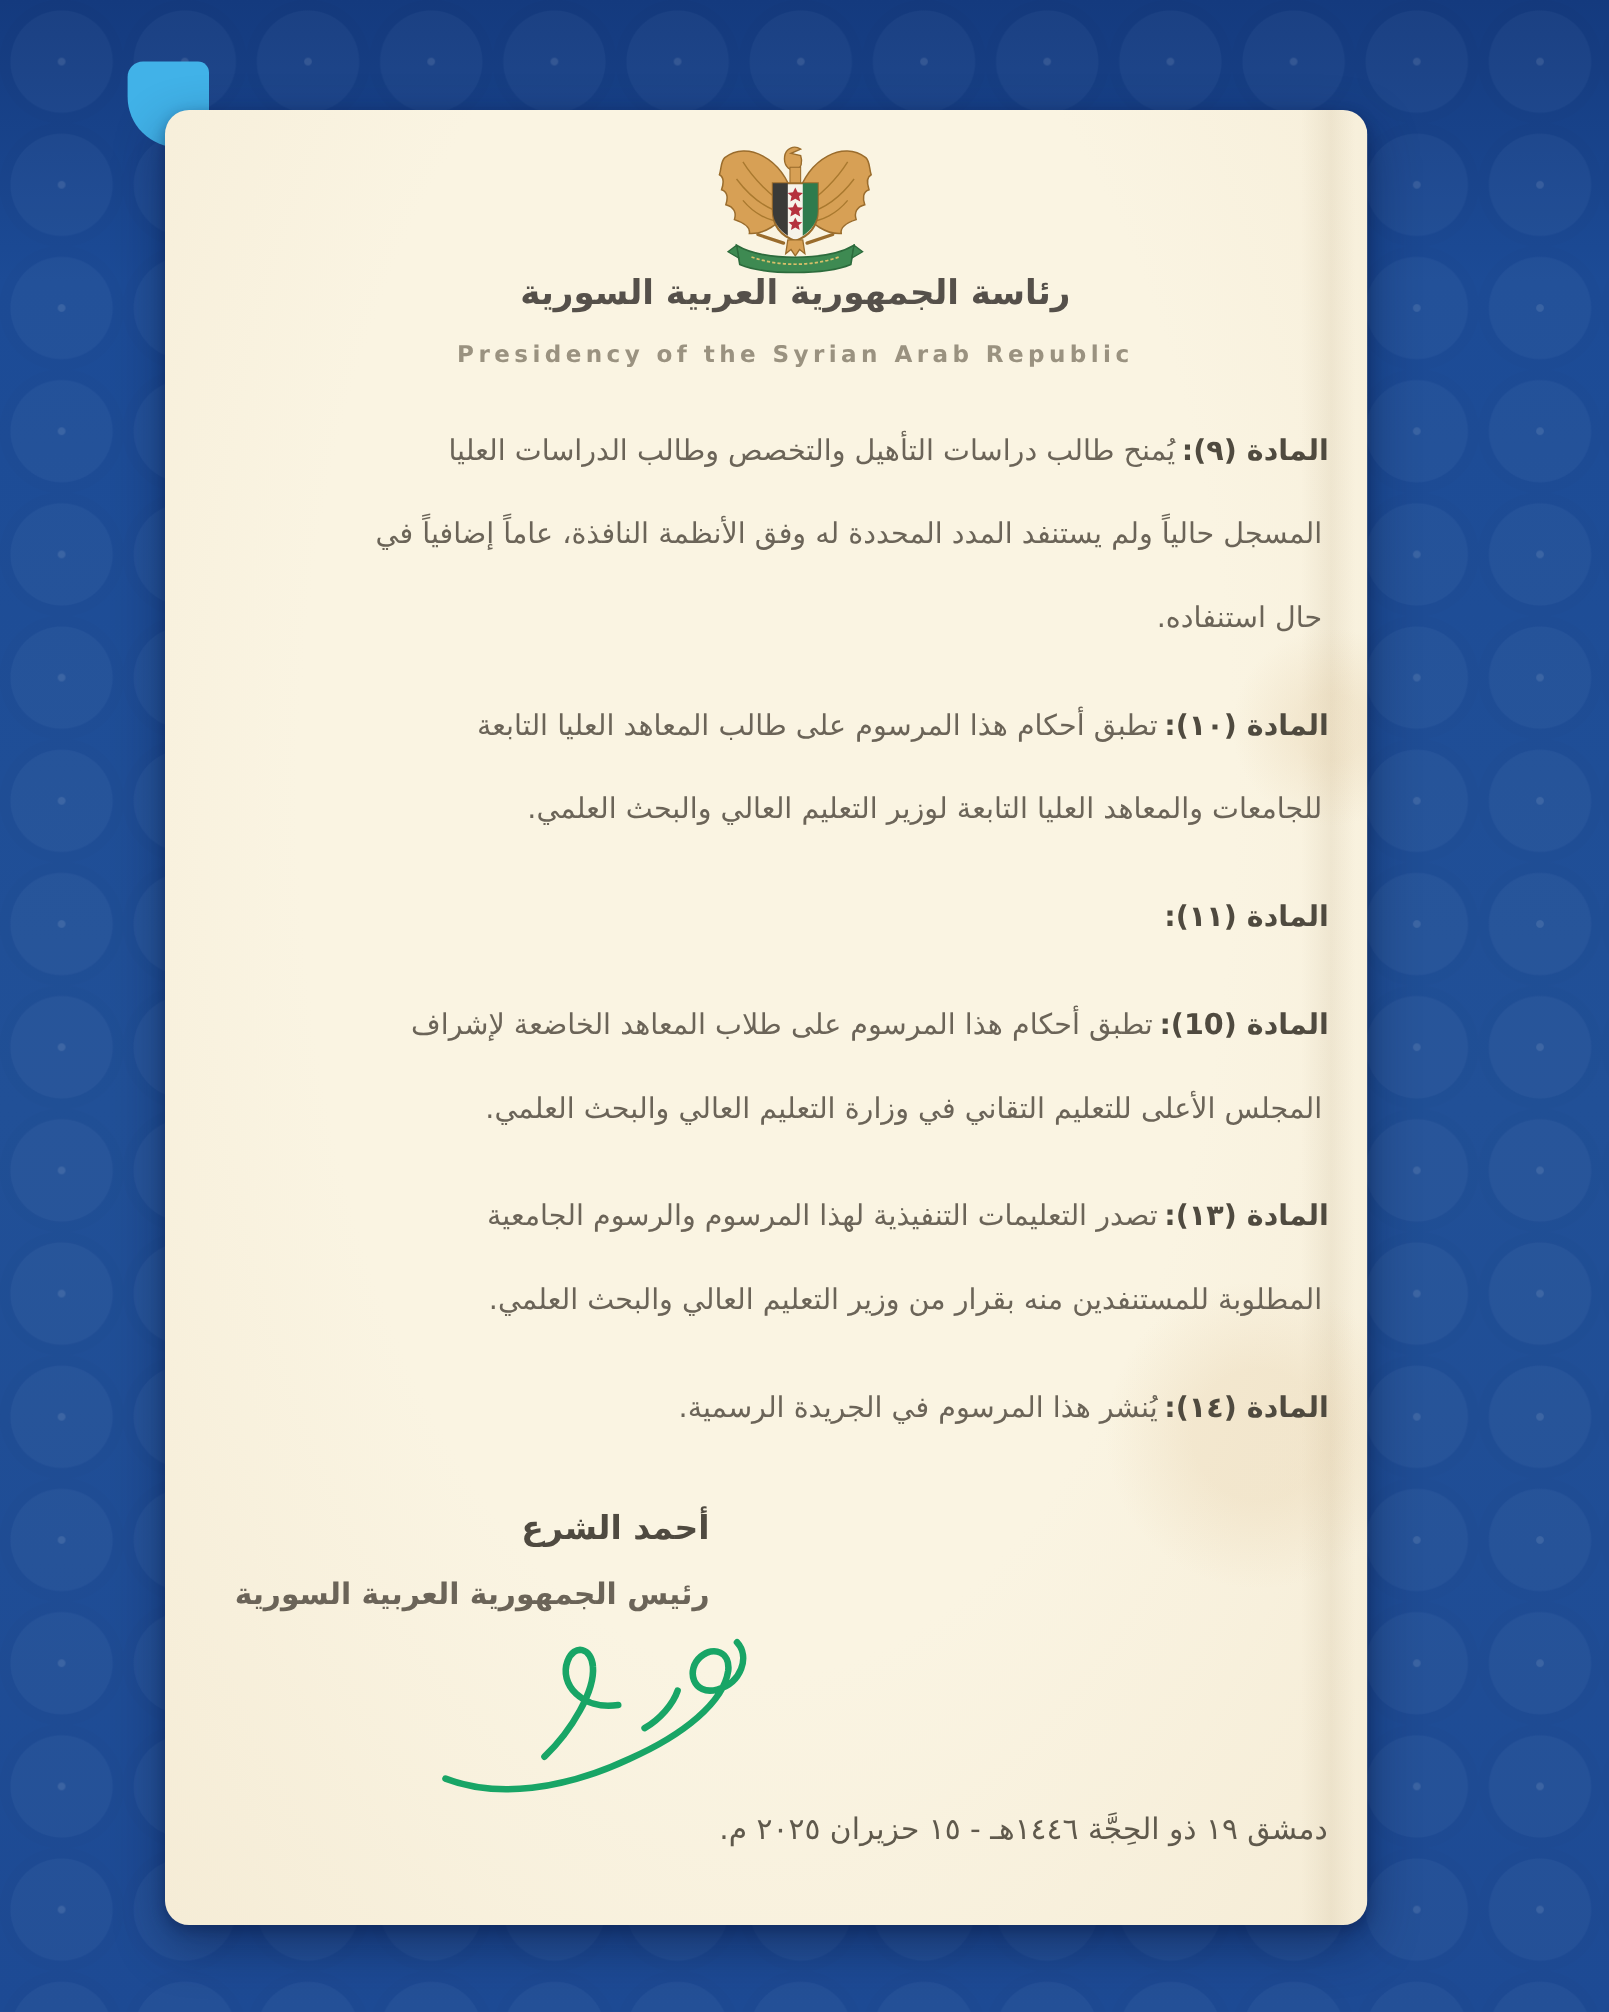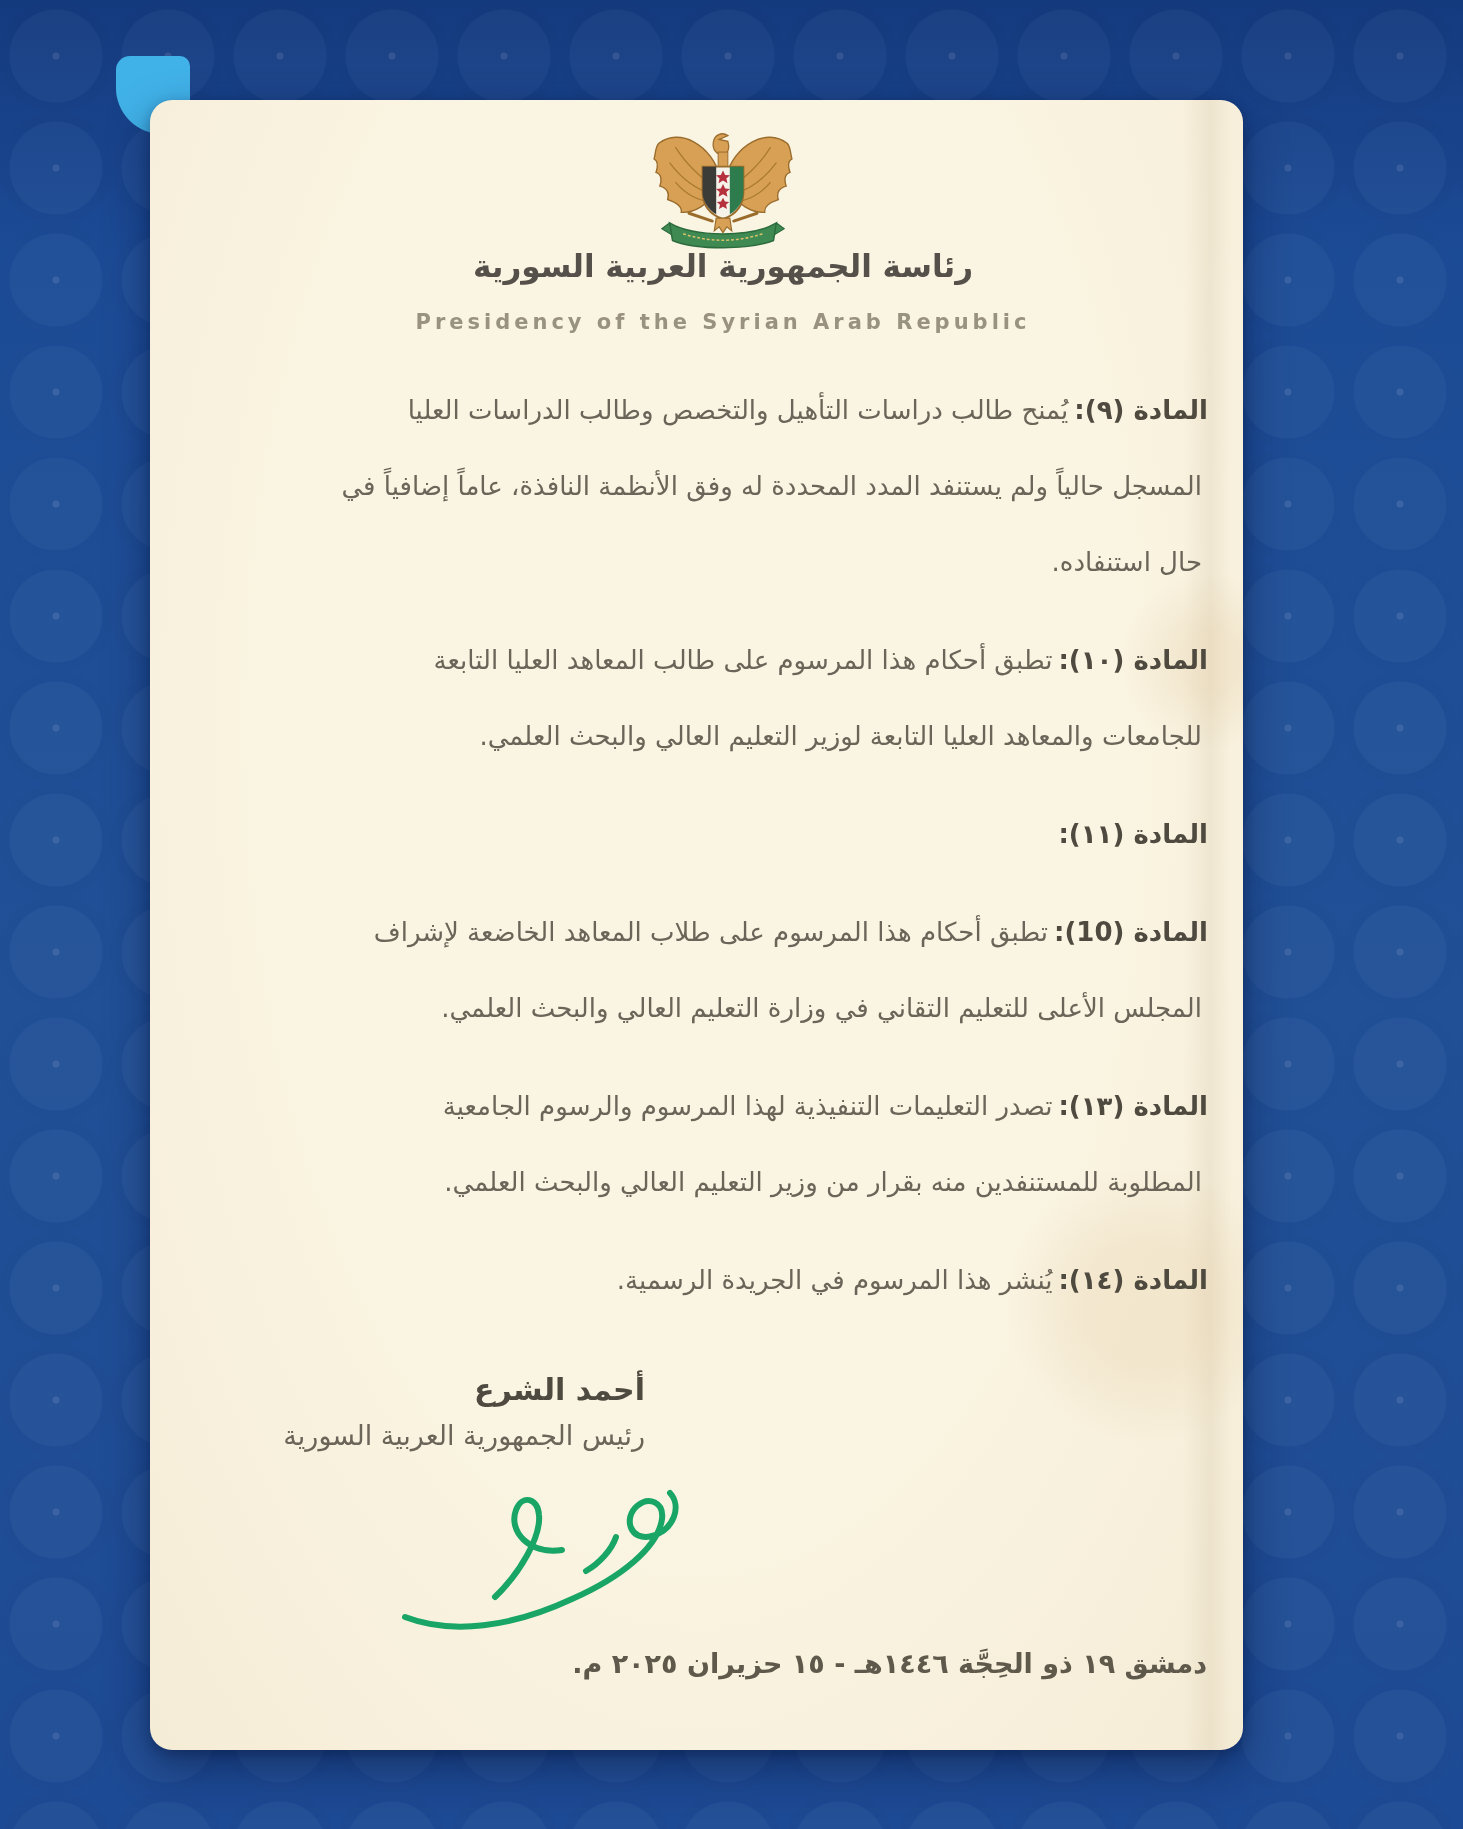--- a/index.html
+++ b/index.html
@@ -48,25 +48,25 @@
     height:76px;display:flex;align-items:center;white-space:nowrap;
     font-size:26px;color:var(--ink,#6b6458);line-height:76px;
   }
   .line b{color:#4f4a3f;font-weight:bold;margin-left:6px;}
   .line.para{margin-top:22px;}
   .line.para:first-child{margin-top:0;}
   .sig-block{
     position:absolute;top:1268px;left:175px;width:320px;text-align:right;direction:rtl;
   }
   .sig-name{font-size:30px;font-weight:bold;color:#4f4a40;line-height:44px;}
-  .sig-title{font-size:27px;color:#6b6458;line-height:44px;margin-top:2px;white-space:nowrap;}
+  .sig-title{font-size:27px;color:#6b6458;line-height:44px;margin-top:16px;white-space:nowrap;font-weight:bold;}
   .sig-ink{position:absolute;top:1375px;left:240px;width:330px;height:170px;}
   .date-line{
     position:absolute;top:1548px;right:36px;direction:rtl;text-align:right;
-    font-size:27px;font-weight:700;color:#5f594c;white-space:nowrap;
+    font-size:27px;font-weight:400;color:#5f594c;white-space:nowrap;
   }
 </style>
 </head>
 <body>
 
 <div class="stage">
 
   <div class="corner-accent"></div>
 
   <div class="paper">

